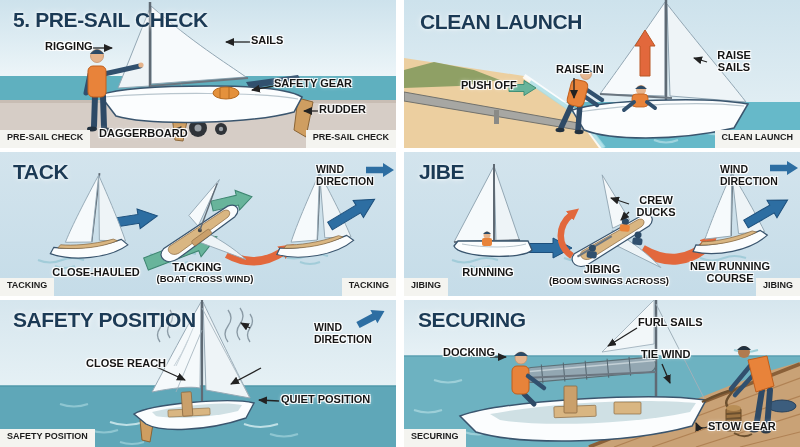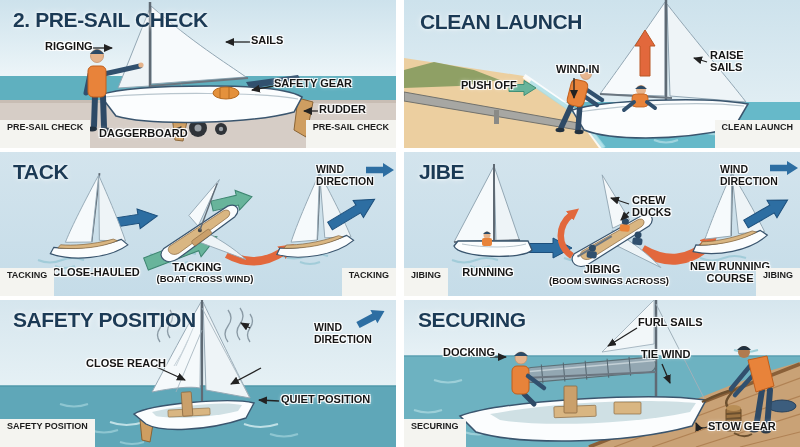--- a/index.html
+++ b/index.html
@@ -4,28 +4,28 @@
 <style>
   html,body{margin:0;padding:0;background:#fff;}
   body{width:800px;height:447px;font-family:"Liberation Sans",sans-serif;-webkit-font-smoothing:antialiased;}
   .board{display:grid;width:800px;height:447px;grid-template-columns:396px 396px;grid-template-rows:148px 144px 147px;column-gap:8px;row-gap:4px;background:#fff;}
   .panel{position:relative;overflow:hidden;background:#cfe2ec;}
   .scene{position:absolute;inset:0;width:100%;height:100%;display:block;}
   .title{position:absolute;margin:0;font-weight:700;font-size:21px;letter-spacing:-0.4px;color:var(--c-title,#1b3a55);
          text-shadow:0 0 3px rgba(255,255,255,.9),0 0 7px rgba(255,255,255,.65);white-space:nowrap;}
   .lbl{position:absolute;font-weight:700;font-size:11px;line-height:1.08;color:var(--c-label,#151515);white-space:nowrap;
        text-shadow:-1px -1px 0 rgba(255,255,255,.92),1px -1px 0 rgba(255,255,255,.92),-1px 1px 0 rgba(255,255,255,.92),1px 1px 0 rgba(255,255,255,.92),0 0 4px rgba(255,255,255,.85);}
-  .wrap{white-space:normal;}
+  .wrap{white-space:normal;text-align:center;}
   .right{text-align:left;}
   .step{position:absolute;transform:translateX(-50%);text-align:center;font-weight:700;font-size:11px;line-height:1.1;color:var(--c-label,#151515);
         text-shadow:-1px -1px 0 rgba(255,255,255,.92),1px -1px 0 rgba(255,255,255,.92),-1px 1px 0 rgba(255,255,255,.92),1px 1px 0 rgba(255,255,255,.92),0 0 4px rgba(255,255,255,.85);}
   .substep{font-size:9.5px;margin-top:1px;padding-left:12px;}
   .wind{position:absolute;font-weight:700;font-size:10.5px;line-height:1.1;color:var(--c-label,#151515);
         text-shadow:-1px -1px 0 rgba(255,255,255,.92),1px -1px 0 rgba(255,255,255,.92),-1px 1px 0 rgba(255,255,255,.92),1px 1px 0 rgba(255,255,255,.92);}
-  .badge{position:absolute;bottom:0;background:var(--c-badge-bg,#f4f4f0);color:#1d1d1d;font-weight:700;font-size:9px;line-height:1;padding:3px 7px 16px;white-space:nowrap;}
+  .badge{position:absolute;bottom:0;background:var(--c-badge-bg,#f4f4f0);color:#1d1d1d;font-weight:700;font-size:9px;line-height:1;padding:3px 7px 6px;white-space:nowrap;}
   .bl{left:0}.br{right:0}
 </style>
 </head>
 <body>
 
 <div class="board">
 
   <section class="panel">
     <svg class="scene" viewBox="0 0 396 148">
       <defs>
@@ -74,21 +74,21 @@
         <path d="M90,54 Q97,45 104,54 Z" fill="#2c4a66"></path>
       </g>
       <g stroke="#222" stroke-width="1.3">
         <line x1="88" y1="48" x2="112" y2="48" marker-end="url(#la1)"></line>
         <line x1="250" y1="42" x2="226" y2="42" marker-end="url(#la1)"></line>
         <line x1="274" y1="86" x2="252" y2="90" marker-end="url(#la1)"></line>
         <line x1="318" y1="111" x2="304" y2="111" marker-end="url(#la1)"></line>
         <line x1="173" y1="134" x2="181" y2="127" marker-end="url(#la1)"></line>
       </g>
     </svg>
-    <h2 class="title" style="left:13px;top:8px">2. PRE-SAIL CHECK</h2>
+    <h2 class="title" style="left:13px;top:8px">5. PRE-SAIL CHECK</h2>
     <div class="lbl" style="left:45px;top:41px">RIGGING</div>
     <div class="lbl" style="left:251px;top:35px">SAILS</div>
     <div class="lbl" style="left:274px;top:78px">SAFETY GEAR</div>
     <div class="lbl" style="left:319px;top:104px">RUDDER</div>
     <div class="lbl" style="left:99px;top:128px">DAGGERBOARD</div>
     <div class="badge bl">PRE-SAIL CHECK</div>
     <div class="badge br">PRE-SAIL CHECK</div>
   </section>
 
   <section class="panel">
@@ -143,21 +143,21 @@
       <g transform="translate(105,88)">
         <path d="M0,-3.5 L15,-3.5 L15,-7.5 L27,0 L15,7.5 L15,3.5 L0,3.5 Z" style="fill:var(--c-arrow-green,#68b49b)" stroke="#3f8f77" stroke-width="1"></path>
       </g>
       <g stroke="#222" stroke-width="1.3">
         <line x1="170" y1="78" x2="170" y2="98" marker-end="url(#la2)"></line>
         <line x1="303" y1="62" x2="290" y2="58" marker-end="url(#la2)"></line>
       </g>
     </svg>
     <h2 class="title" style="left:16px;top:10px">CLEAN LAUNCH</h2>
     <div class="lbl" style="left:57px;top:80px">PUSH OFF</div>
-    <div class="lbl" style="left:152px;top:64px">WIND IN</div>
+    <div class="lbl" style="left:152px;top:64px">RAISE IN</div>
     <div class="lbl wrap" style="left:306px;top:50px;width:48px">RAISE SAILS</div>
     <div class="badge br">CLEAN LAUNCH</div>
   </section>
 
   <section class="panel">
     <svg class="scene" viewBox="0 0 396 144">
       <defs>
         <linearGradient id="sky3" x1="0" y1="0" x2="0" y2="1">
           <stop offset="0" stop-color="#d3e4ed"></stop>
             <stop offset="1" stop-color="#c5dce8"></stop>

